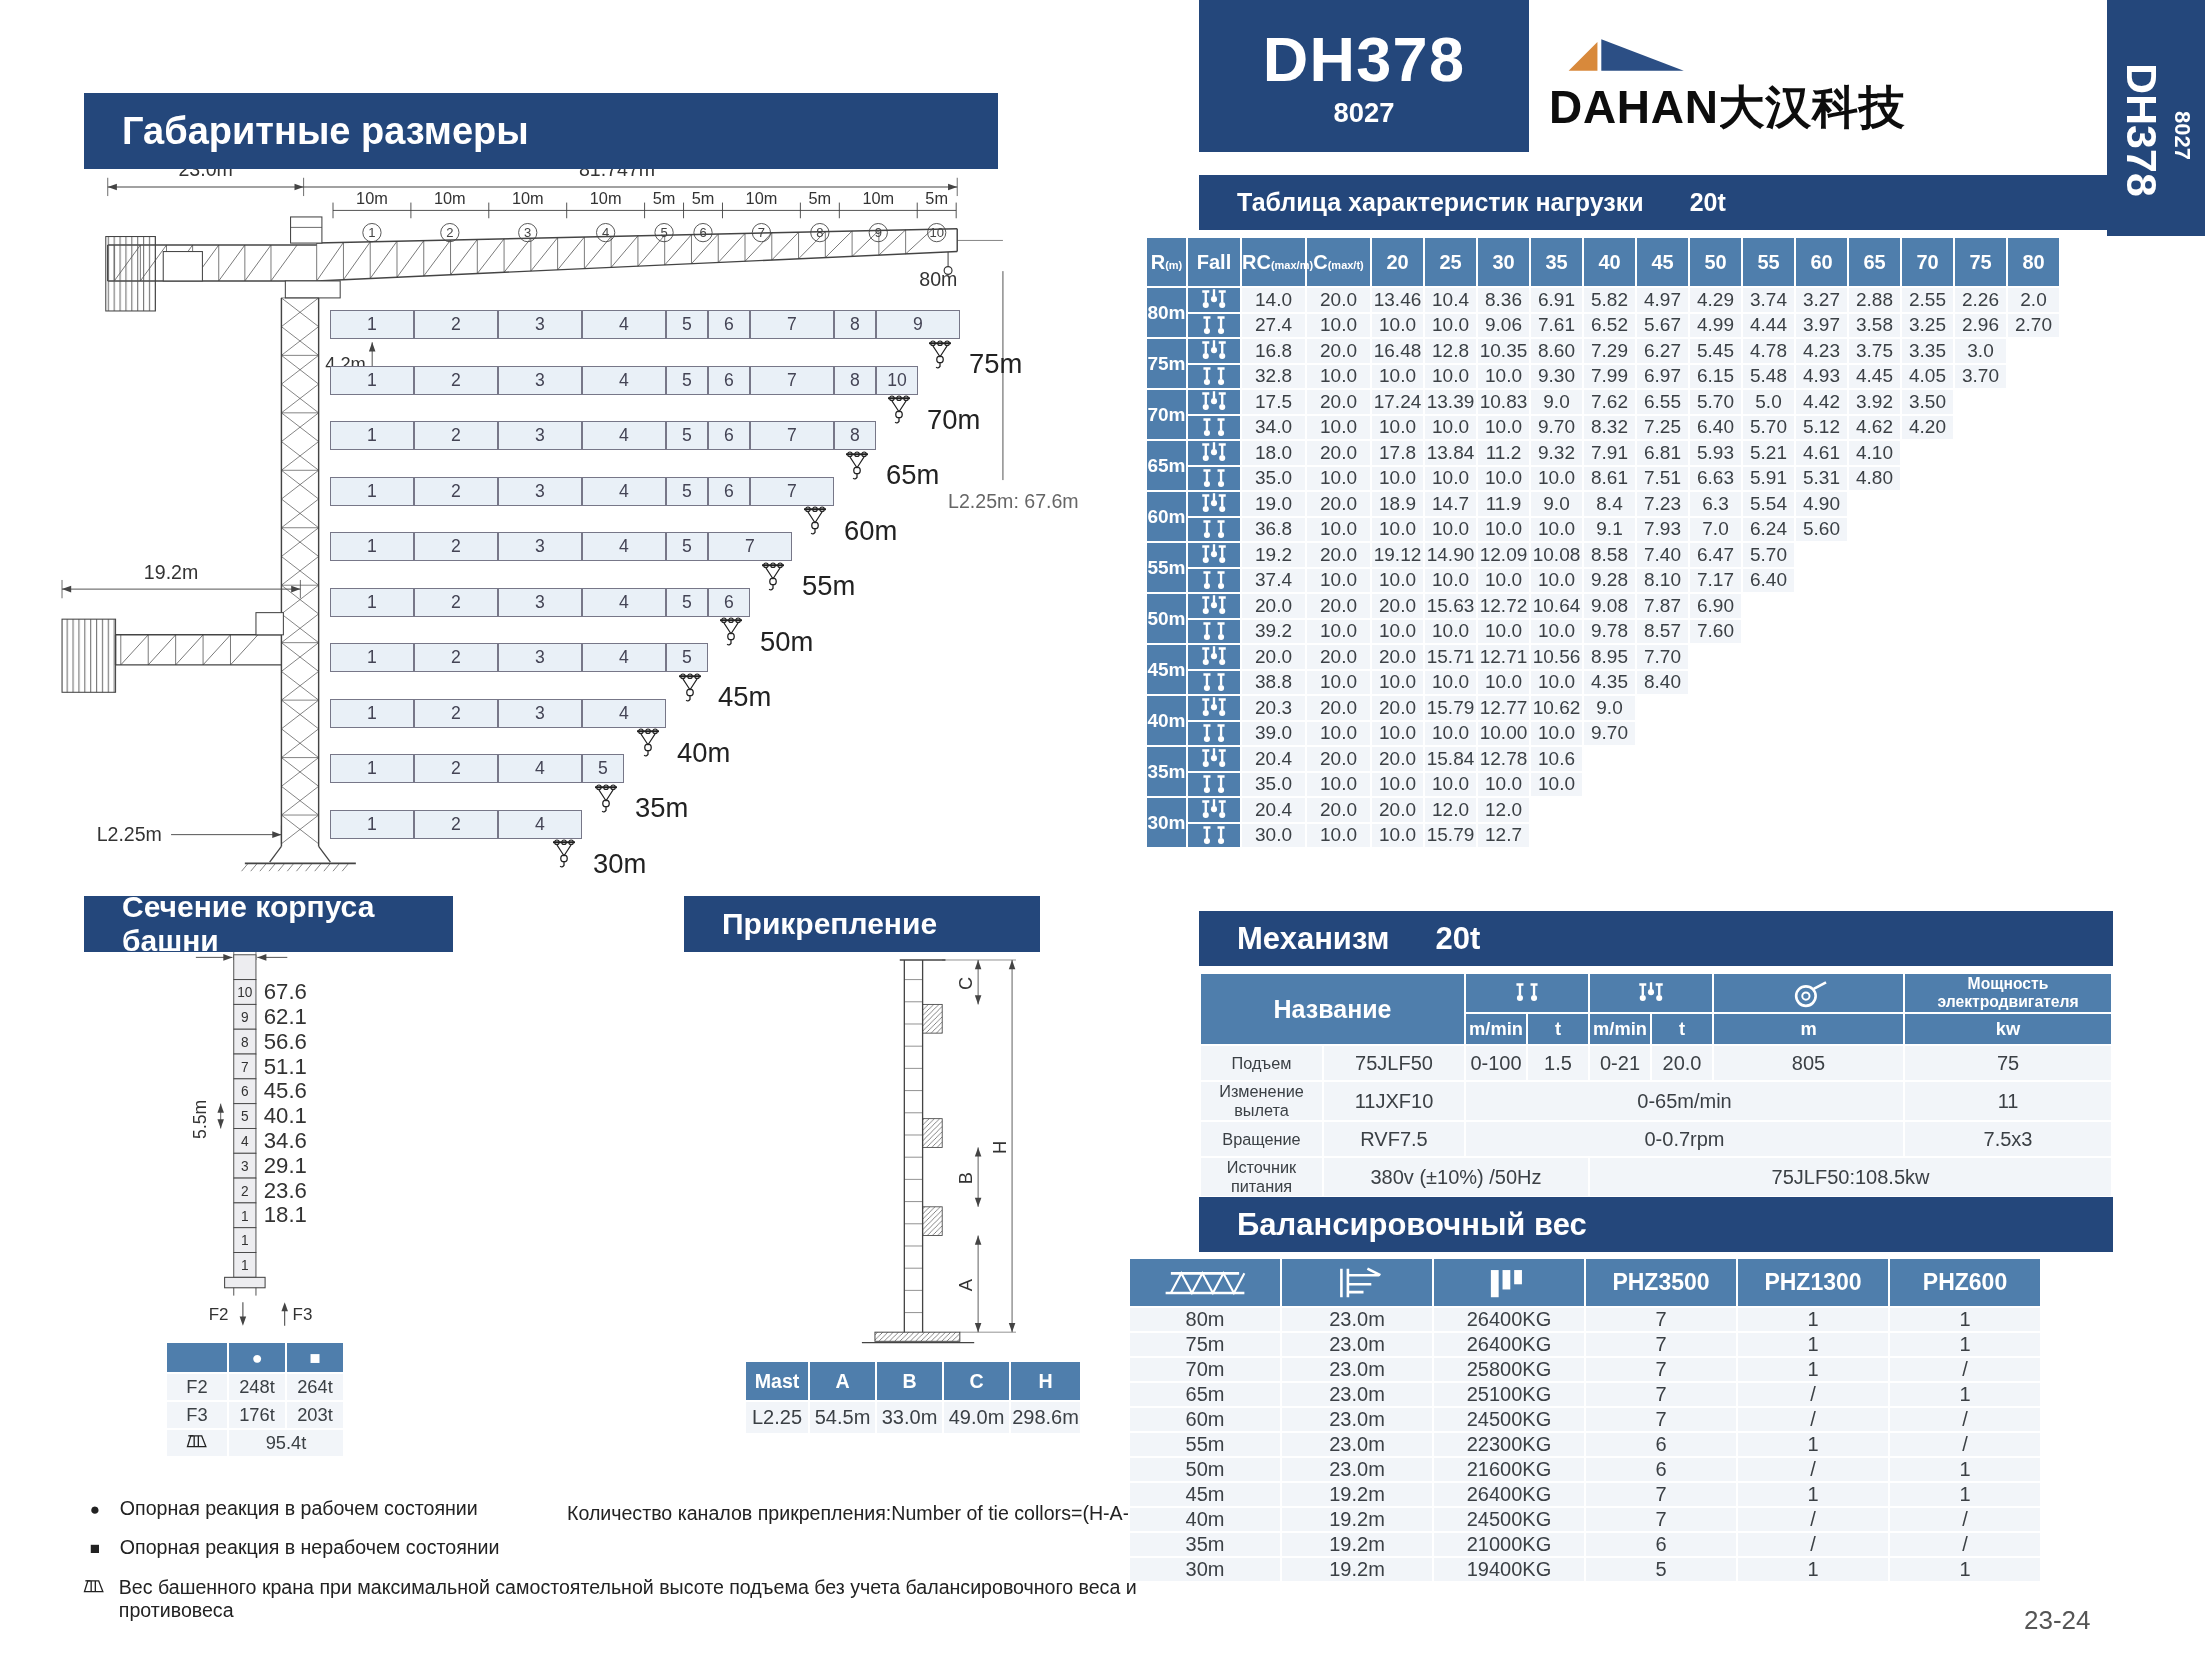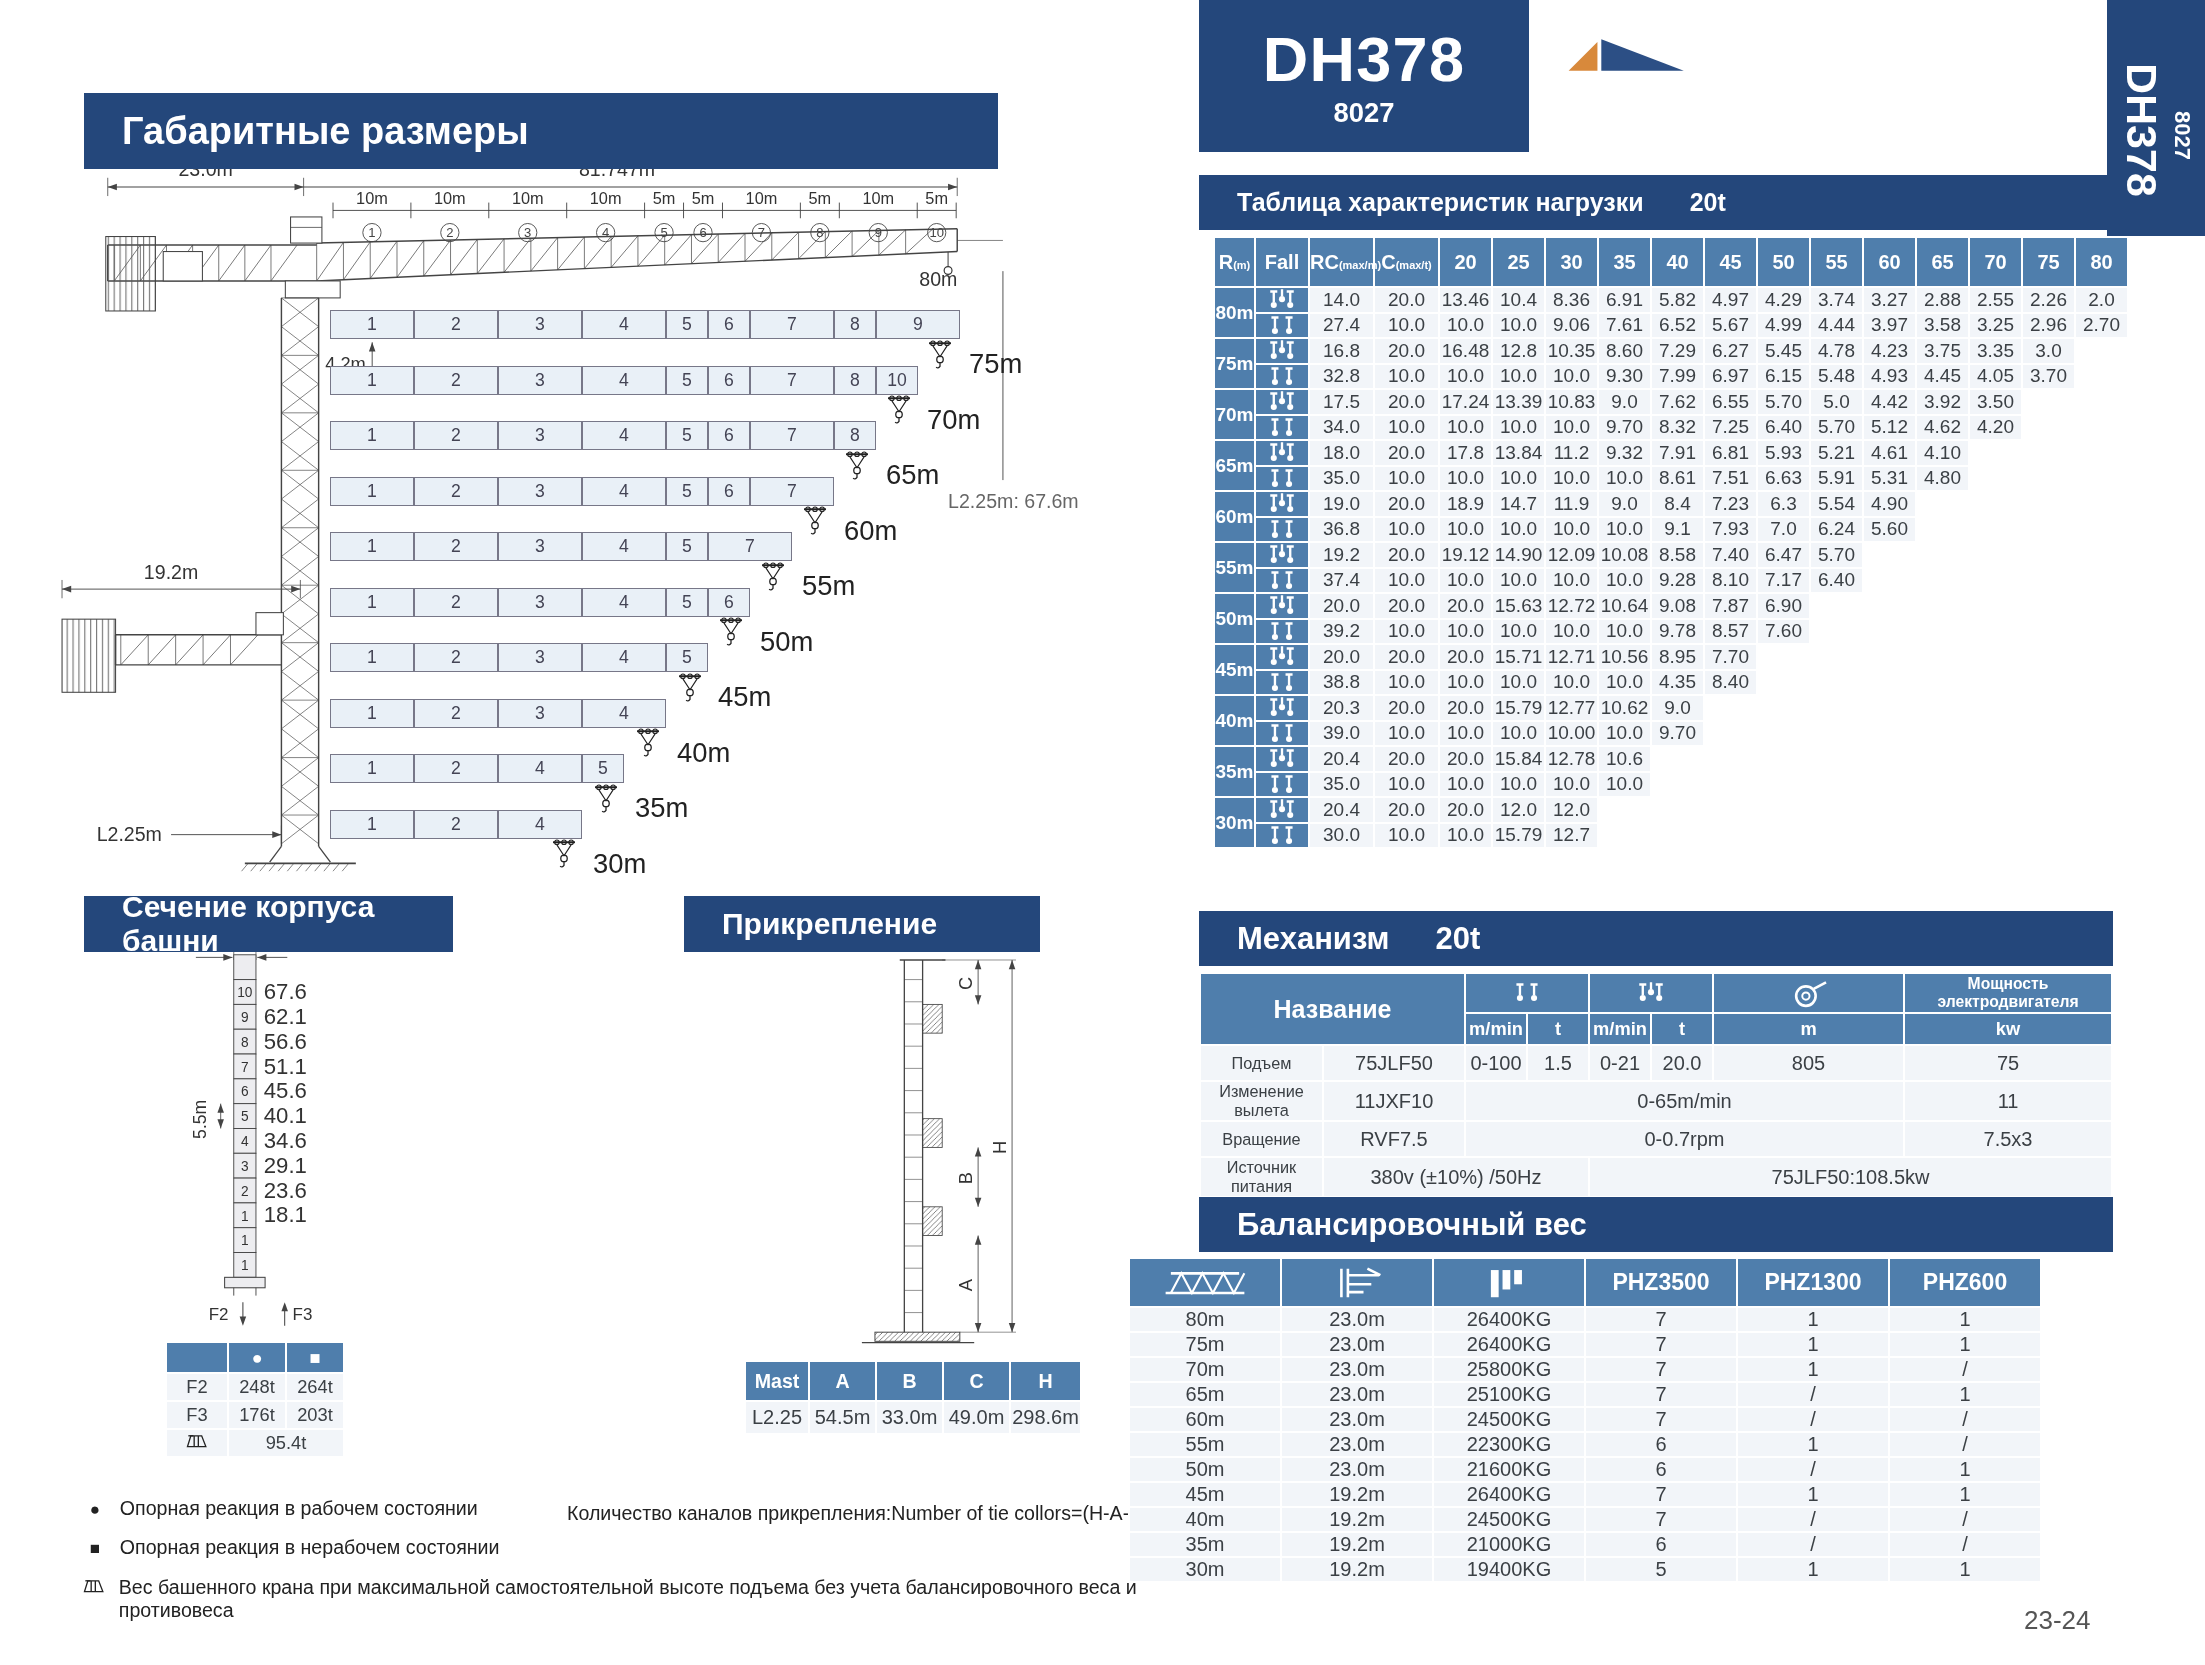--- a/index.html
+++ b/index.html
@@ -672,27 +672,28 @@
 
 <div id="dh-box" class="abs navy">
   <div class="model">DH378</div>
   <div class="code">8027</div>
 </div>
 <div id="brand" class="abs">
   <svg width="157" height="42" viewBox="0 0 240 64">
     <polygon points="30,56 74,12 74,56" fill="#D8893B"></polygon>
     <polygon points="80,56 80,8 206,56" fill="#2C4F85"></polygon>
   </svg>
+  <div class="btext">DAHAN大汉科技</div>
 </div>
 
 <div class="section-bar" style="left:1199px;top:175px;width:914px;height:55px;font-size:25px;">
   <span>Таблица характеристик нагрузки</span>
   <span class="cap">20t</span>
 </div>
-<table id="load-table" class="dtable abs" style="left:1213px;top:236px;">
+<table id="load-table" class="dtable abs" style="left:1145px;top:236px;">
     <colgroup>
       <col style="width:39px">
       <col style="width:52px">
       <col style="width:63px">
       <col style="width:63px">
       <col style="width:51px">
       <col style="width:51px">
       <col style="width:51px">
       <col style="width:51px">
       <col style="width:51px">

